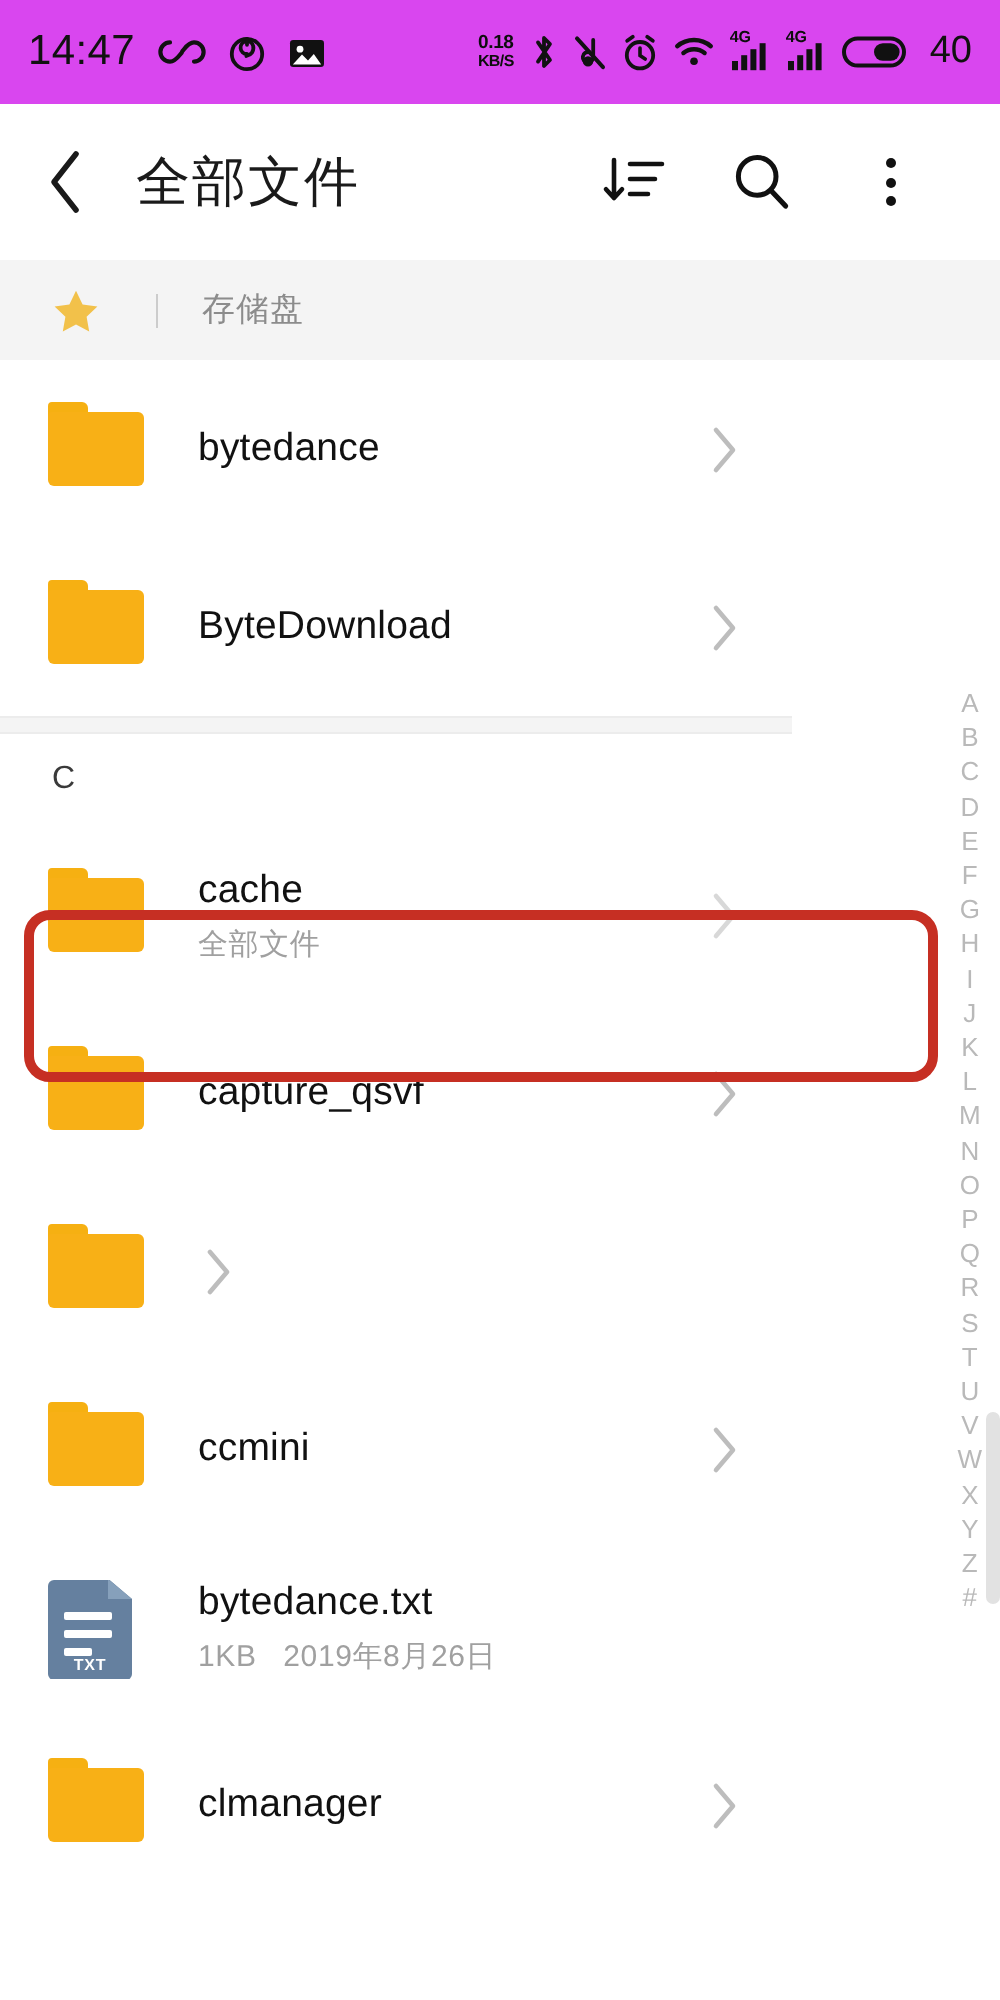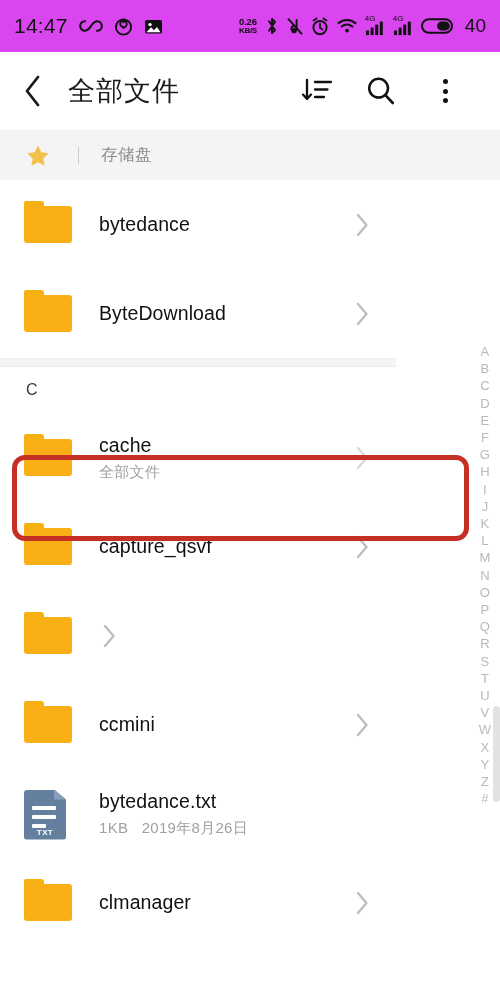--- a/index.html
+++ b/index.html
@@ -33,21 +33,21 @@
   .netspeed {
     display: flex; flex-direction: column; align-items: center;
     line-height: 1;
   }
   .netspeed .v { font-size: 9.5px; font-weight: 700; letter-spacing: -.2px; }
   .netspeed .u { font-size: 8px;  font-weight: 700; letter-spacing: -.3px; margin-top: 1px; }
   .sb-icon { display: flex; align-items: center; }
   .sigwrap { position: relative; display: flex; align-items: flex-end; }
   .sig-label {
     position: absolute; top: -2px; left: 0;
-    font-size: 8px; font-weight: 400; line-height: 1;
+    font-size: 8px; font-weight: 700; line-height: 1;
   }
   .battery-num { font-size: 19px; margin-left: 3px; color: #111; }
 
   
   .appbar {
     position: absolute; top: 52px; left: 0;
     width: 484px; height: 78px;
     display: flex; align-items: center;
     padding: 0 22px;
     background: #ffffff;
@@ -213,21 +213,21 @@
         <svg width="19" height="17" viewBox="0 0 19 17">
             <rect x="1" y="2" width="17" height="13.5" rx="1.6" fill="#111"></rect>
             <circle cx="6" cy="6.6" r="1.7" fill="#fff"></circle>
             <path d="M2.4 14.2l4.6-5 3 3.1 2.9-3.3 3.7 5.2z" fill="#fff"></path>
           </svg>
       </span>
     </div>
 
     <div class="sb-right">
       <span class="netspeed">
-        <span class="v">0.26</span>
+        <span class="v">0.18</span>
         <span class="u">KB/S</span>
       </span>
       <span class="sb-icon">
         <svg width="14" height="20" viewBox="0 0 14 20">
             <path d="M4 5.2L10 14 7 17V3l3 3-6 8.8" fill="none" stroke="#111" stroke-width="1.9" stroke-linejoin="round" stroke-linecap="round"></path>
           </svg>
       </span>
       <span class="sb-icon">
         <svg width="16" height="19" viewBox="0 0 16 19">
             <path d="M9.6 3v8.6a2.6 2.6 0 1 1-2-2.5" fill="none" stroke="#111" stroke-width="1.9" stroke-linecap="round"></path>

